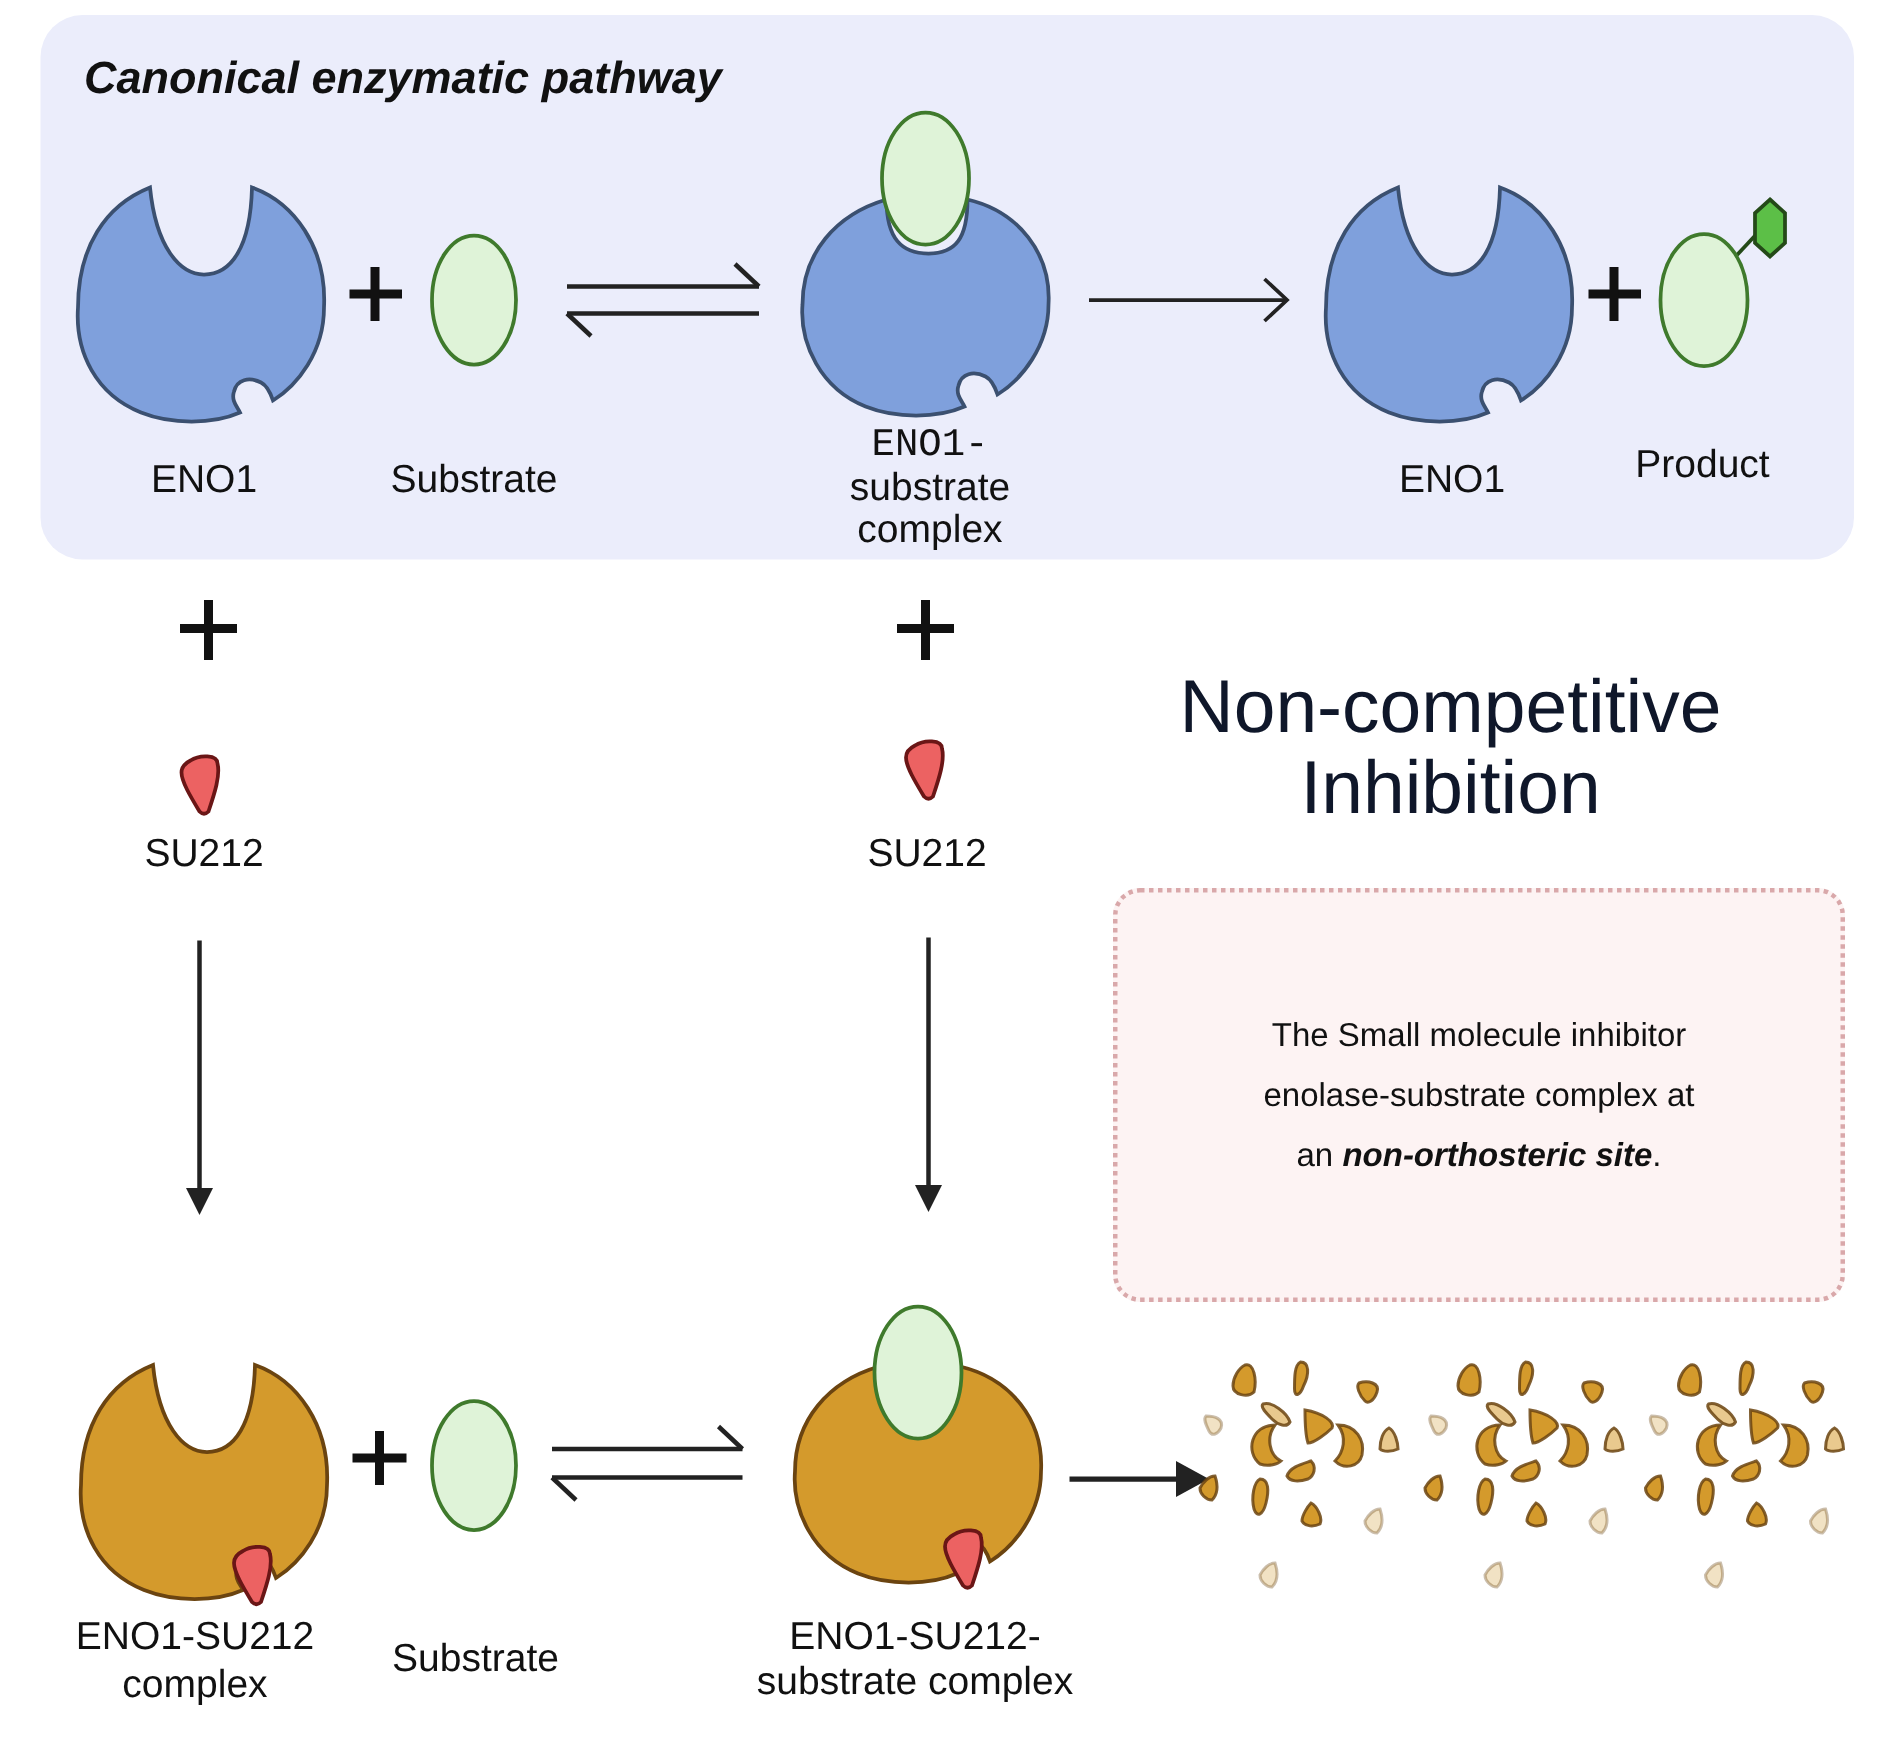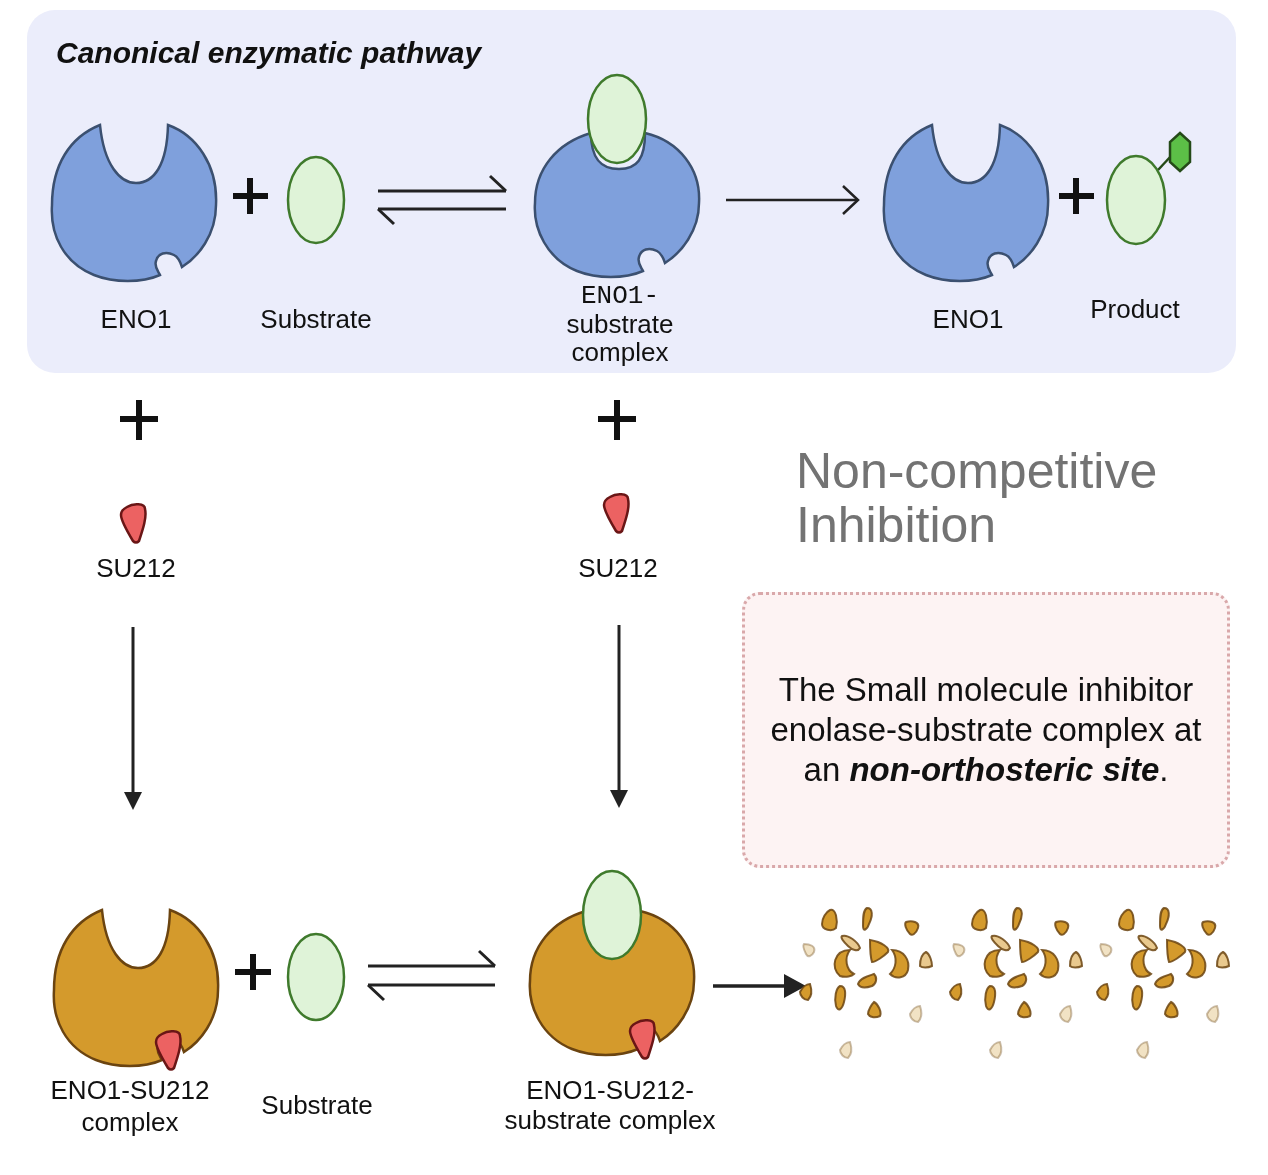--- a/index.html
+++ b/index.html
@@ -1,24 +1,24 @@
 <!DOCTYPE html>
 <html><head>
 <meta charset="utf-8">
 <style>
   html, body { margin: 0; padding: 0; background: #ffffff; }
   body { width: 1268px; height: 1175px; position: relative; overflow: hidden; font-family: "Liberation Sans", sans-serif; color: #111; }
   .panel { position: absolute; left: 27px; top: 10px; width: 1209px; height: 363px; background: #ebedfb; border-radius: 28px; }
   .panel-title { position: absolute; left: 56px; top: 36px; font-size: 30px; font-weight: bold; font-style: italic; color: #111; }
   .label { position: absolute; font-size: 26px; line-height: 28px; text-align: center; color: #111; white-space: nowrap; }
   svg.canvas { position: absolute; left: 0; top: 0; }
-  .headline { position: absolute; left: 796px; top: 444px; width: 460px; text-align: left; font-size: 50px; line-height: 54px; color: #737373; }
+  .headline { position: absolute; left: 737px; top: 444px; width: 460px; text-align: center; font-size: 50px; line-height: 54px; color: #0f172a; }
   .notebox { position: absolute; left: 742px; top: 592px; width: 488px; height: 276px; box-sizing: border-box;
              border: 3px dotted #d9a8aa; border-radius: 18px; background: #fdf3f3; display: flex; align-items: center; justify-content: center; }
-  .notetext { font-size: 33px; line-height: 40px; text-align: center; color: #111; padding: 0 10px; }
+  .notetext { font-size: 22px; line-height: 40px; text-align: center; color: #111; padding: 0 10px; }
   .notetext b { font-weight: bold; font-style: italic; }
 </style>
 </head>
 <body>
 
 <div class="panel"></div>
 <div class="panel-title">Canonical enzymatic pathway</div>
 
 <svg class="canvas" width="1268" height="1175" viewBox="0 0 1268 1175">
   <defs>

